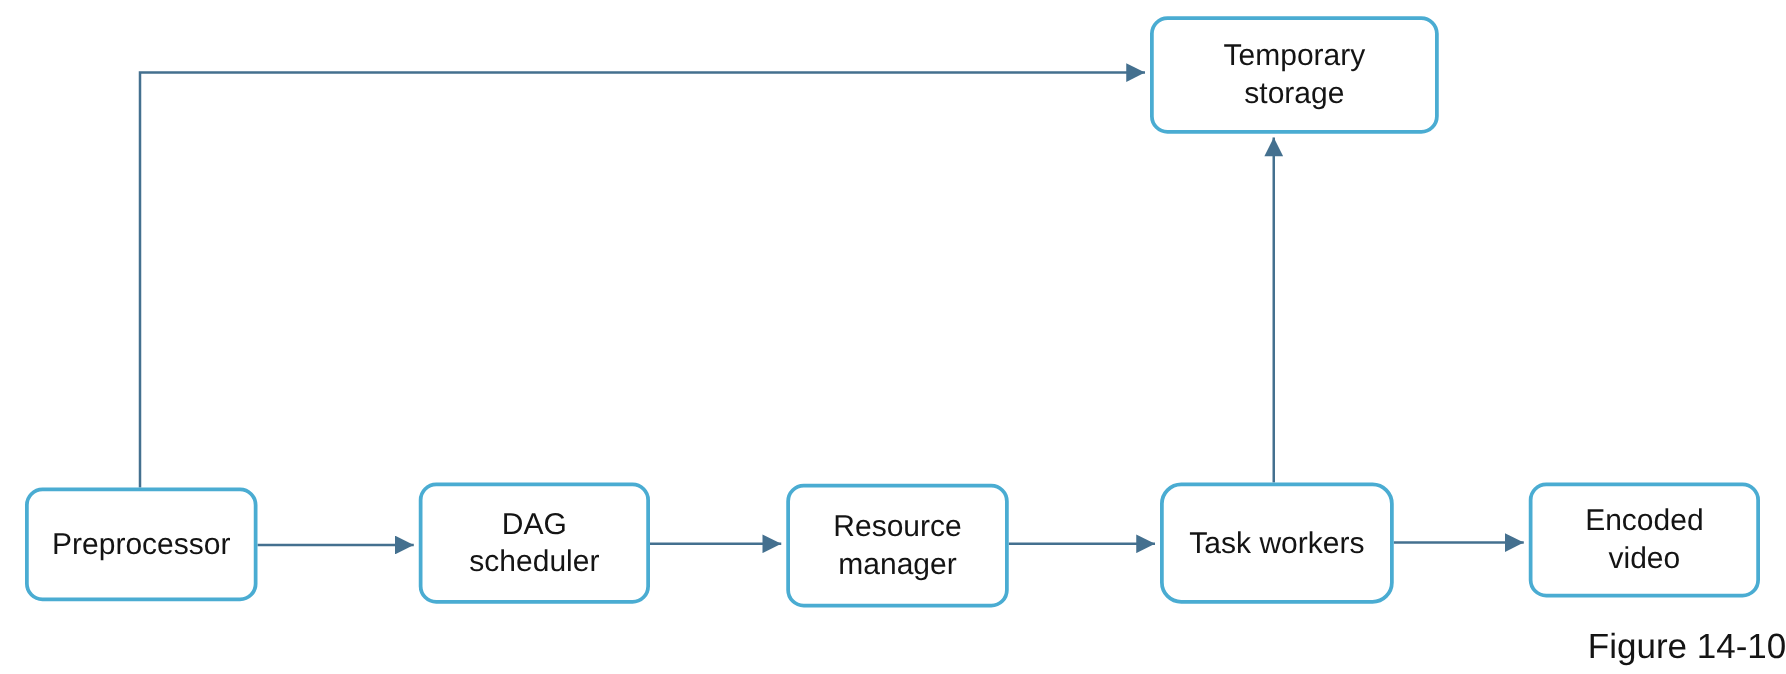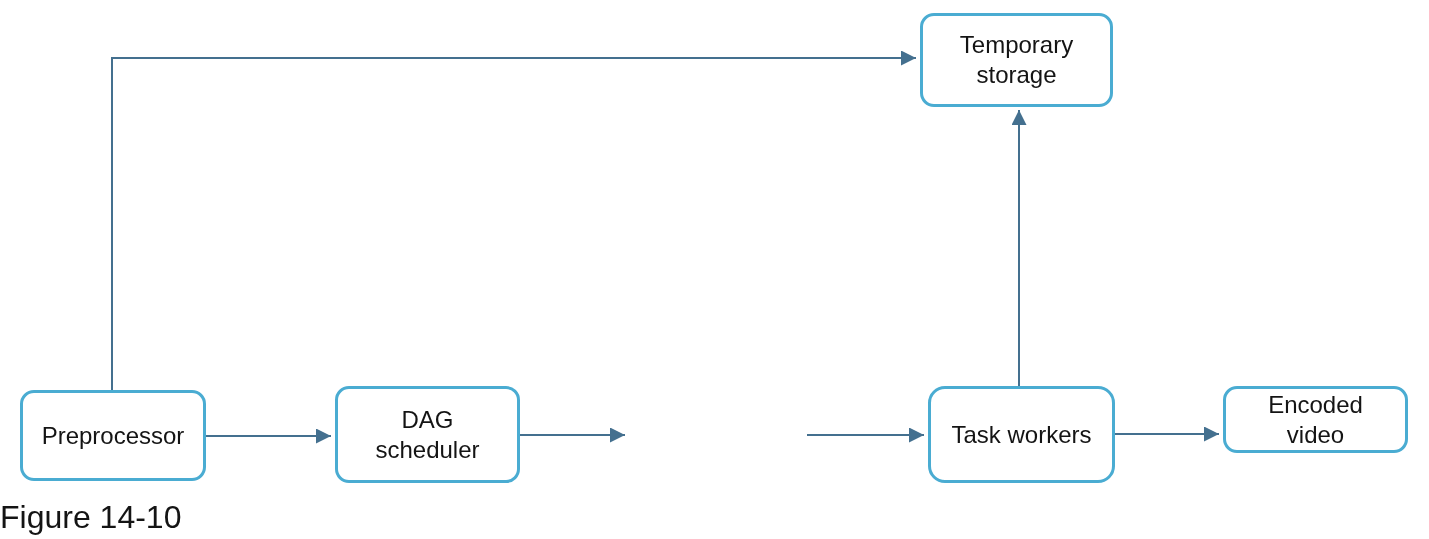--- a/index.html
+++ b/index.html
@@ -44,28 +44,28 @@
   .node-label {
     font-size: 24px;
     line-height: 30px;
     color: var(--text);
     white-space: pre-line;
   }
   .node-preprocessor      { left: 20px;   top: 390px; width: 186px; height: 91px; justify-content: center; }
   .node-dag-scheduler     { left: 335px;  top: 386px; width: 185px; height: 97px; }
   .node-resource-manager  { left: 629px;  top: 387px; width: 178px; height: 99px; }
   .node-task-workers      { left: 928px;  top: 386px; width: 187px; height: 97px; border-radius: 17px; }
-  .node-encoded-video     { left: 1223px; top: 386px; width: 185px; height: 67px; }
-  .node-temporary-storage { left: 920px;  top: 13px;  width: 193px; height: 94px; }
+  .node-encoded-video     { left: 1223px; top: 386px; width: 185px; height: 92px; }
+  .node-temporary-storage { left: 920px;  top: 13px;  width: 231px; height: 94px; }
   .caption {
     position: absolute;
     left: 0; right: 0;
     top: 503px;
-    text-align: left;
-    font-size: 32px;
+    text-align: right;
+    font-size: 28px;
     line-height: 28px;
     color: var(--text);
   }
 </style>
 </head>
 <body>
 
 <div class="canvas">
 
   <svg class="edges" viewBox="0 0 1429 539" xmlns="http://www.w3.org/2000/svg">
@@ -84,20 +84,24 @@
 
   <div class="node node-preprocessor">
     <span class="node-label">Preprocessor</span>
   </div>
 
   <div class="node node-dag-scheduler">
     <span class="node-label">DAG
 scheduler</span>
   </div>
 
+  <div class="node node-resource-manager">
+    <span class="node-label">Resource
+manager</span>
+  </div>
 
   <div class="node node-task-workers">
     <span class="node-label">Task workers</span>
   </div>
 
   <div class="node node-encoded-video">
     <span class="node-label">Encoded
 video</span>
   </div>
 

